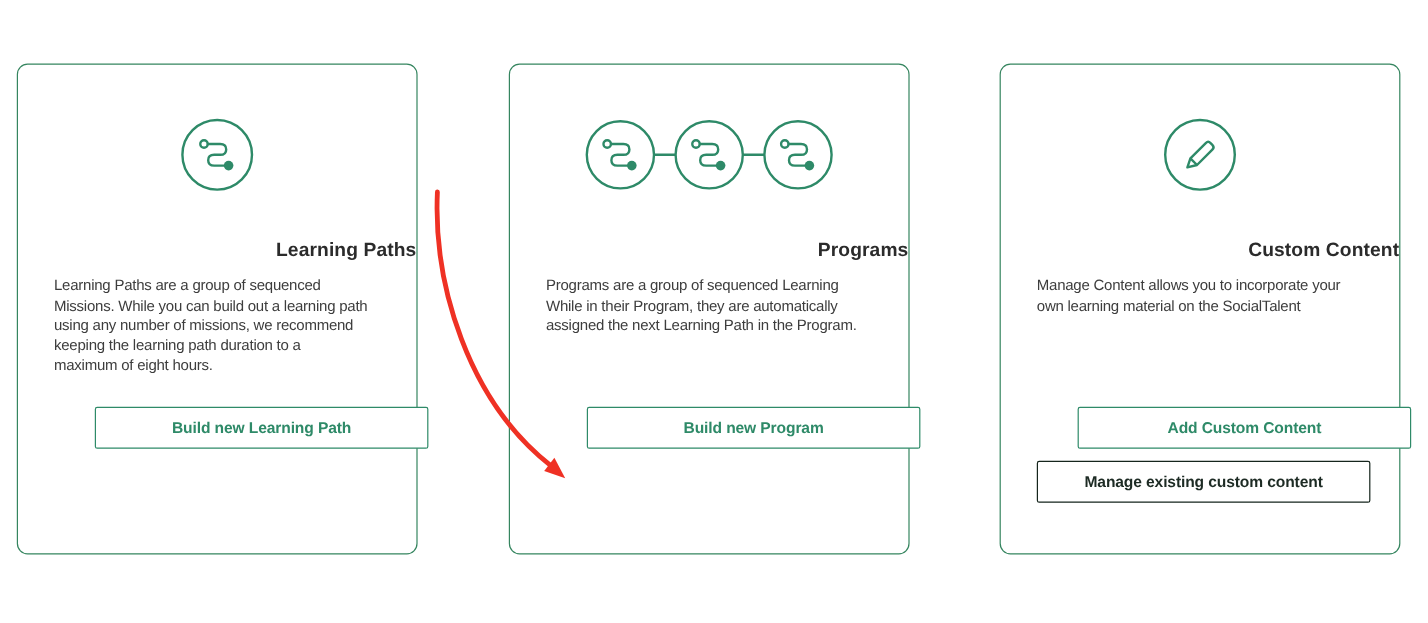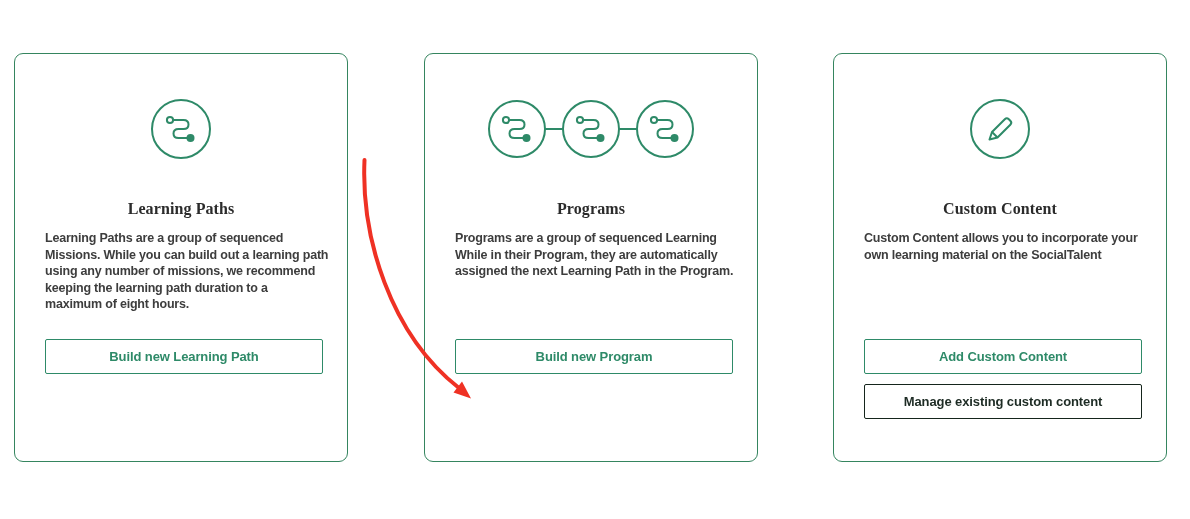--- a/index.html
+++ b/index.html
@@ -18,48 +18,47 @@
     box-sizing:border-box;
   }
   .card-1{left:14px;} .card-2{left:424px;} .card-3{left:833px;}
   .icon-wrap{
     position:absolute;top:44px;left:0;right:0;height:62px;
     display:flex;justify-content:center;align-items:center;
     color:var(--green,#2e8a68);
   }
   .card-title{
     position:absolute;top:145px;left:0;right:0;
-    text-align:center;
+    text-align:right;
     font-size:16px;font-weight:700;line-height:20px;
     color:var(--title-text,#2b2b2b);
     letter-spacing:.1px;
-    font-family:Liberation Serif, serif;
   }
   .card-desc{
     position:absolute;top:176px;left:30px;right:12px;
     font-size:12.5px;line-height:16.5px;
     letter-spacing:-0.2px;
     color:var(--body-text,#3d3d3d);
-    font-weight:bold;
   }
   .card-desc div{white-space:nowrap;}
   .btn{
     position:absolute;left:30px;width:278px;height:35px;
     display:flex;align-items:center;justify-content:center;
     background:#fff;border-radius:2px;
     font-family:"Liberation Sans",sans-serif;
     font-size:13px;font-weight:700;
     box-sizing:border-box;cursor:pointer;
     letter-spacing:-0.1px;
     padding:0;
   }
   .btn-primary{
     top:285px;
     border:1px solid var(--green,#2e8a68);
     color:var(--green,#2e8a68);
+    margin-left:34px;
   }
   .btn-secondary{
     top:330px;
     border:1.5px solid var(--dark-button-border,#15251c);
     color:var(--dark-button-text,#1d2b24);
   }
   .arrow-overlay{
     position:absolute;left:0;top:0;width:1190px;height:519px;
     pointer-events:none;z-index:5;
   }
@@ -127,21 +126,21 @@
   <div class="card card-3">
     <div class="icon-wrap">
       <svg width="62" height="62" viewBox="0 0 62 62" fill="none" stroke="currentColor" stroke-width="2">
         <circle cx="31" cy="31" r="29"></circle>
         <path d="M20.5 41.5 L23 34 L35.8 21.2 Q37.8 19.2 39.8 21.2 L41.3 22.7 Q43.3 24.7 41.3 26.7 L28.5 39.5 L20.5 41.5 Z" stroke-linejoin="round"></path>
         <path d="M23 34 L28.5 39.5"></path>
       </svg>
     </div>
     <div class="card-title">Custom Content</div>
     <div class="card-desc">
-      <div>Custom Content allows you to incorporate your</div>
+      <div>Manage Content allows you to incorporate your</div>
       <div>own learning material on the SocialTalent</div>
     </div>
     <button class="btn btn-primary">Add Custom Content</button>
     <button class="btn btn-secondary">Manage existing custom content</button>
   </div>
 
   <svg class="arrow-overlay" viewBox="0 0 1190 519">
     <path d="M 364.5 160 C 361 237 390 334 459 388" fill="none" stroke="var(--arrow-red,#ef3124)" stroke-width="4" stroke-linecap="round"></path>
     <polygon points="471,398.5 453.5,392.5 462,381.5" fill="var(--arrow-red,#ef3124)"></polygon>
   </svg>

